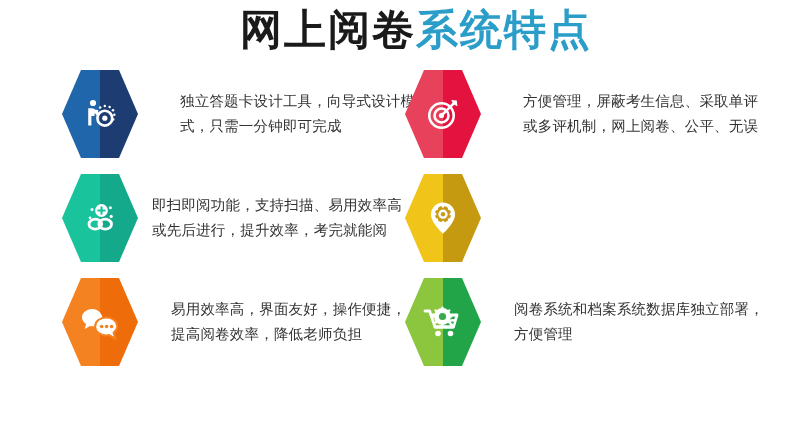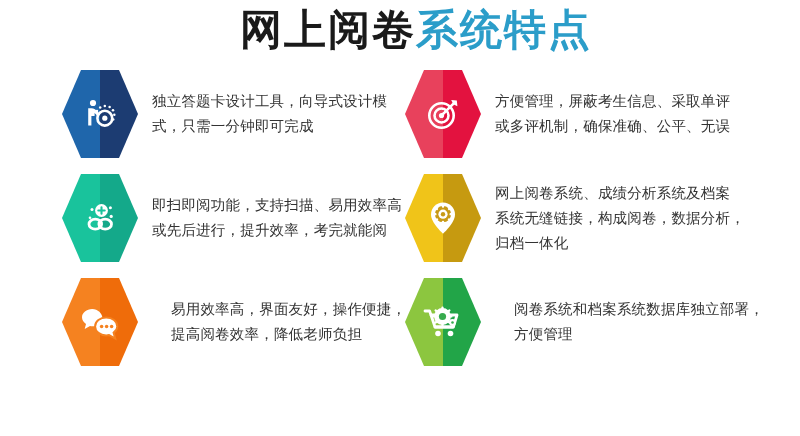--- a/index.html
+++ b/index.html
@@ -48,21 +48,21 @@
     width: 800px;
     height: 374px;
   }
   .item {
     position: absolute;
     display: flex;
     align-items: center;
   }
   .col-left  { left: 62px;  width: 330px; }
   .col-right { left: 405px; width: 380px; }
-  .row-1 { top: 4px;   height: 96px; }
+  .row-1 { top: 4px;   height: 96px; gap: 28px; }
   .row-2 { top: 108px; height: 96px; }
   .row-3 { top: 212px; height: 96px; gap: 19px; }
 
   
   .hex {
     position: relative;
     width: 76px;
     height: 88px;
     flex: 0 0 76px;
     clip-path: polygon(25% 0%, 75% 0%, 100% 50%, 75% 100%, 25% 100%, 0% 50%);
@@ -151,21 +151,21 @@
               <circle cx="18.5" cy="21.5" r="7.0"></circle>
             </g>
             <circle cx="18.5" cy="21.5" r="2.6" fill="#ffffff"></circle>
             <path d="M18.5 21.5 L31.5 8.6" stroke="#ffffff" stroke-width="2.6" stroke-linecap="round" fill="none"></path>
             <path d="M28.2 6.0 l5.6 0.6 0.6 5.6 -4.1-1.9z" fill="#ffffff"></path>
           </svg>
         </div>
       </div>
       <div class="desc">
         <span class="desc-line">方便管理，屏蔽考生信息、采取单评</span>
-        <span class="desc-line">或多评机制，确保准确、公平、无误</span>
+        <span class="desc-line">或多评机制，网上阅卷、公平、无误</span>
       </div>
     </div>
 
     <div class="item col-left row-2">
       <div class="hex">
         <div class="half-l" style="background:#19c39c"></div>
         <div class="half-r" style="background:#14a98a"></div>
         <div class="glyph">
           <svg width="40" height="40" viewBox="0 0 40 40">
             <g fill="#ffffff">
@@ -210,25 +210,20 @@
               <rect x="10.4" y="15.1" width="3.1" height="2.2" rx="0.9"></rect>
               <rect x="26.5" y="15.1" width="3.1" height="2.2" rx="0.9"></rect>
               <rect x="12.6" y="9.1" width="2.2" height="3.1" rx="0.9" transform="rotate(-45 13.7 10.7)"></rect>
               <rect x="25.2" y="9.1" width="2.2" height="3.1" rx="0.9" transform="rotate(45 26.3 10.7)"></rect>
               <rect x="12.6" y="20.2" width="2.2" height="3.1" rx="0.9" transform="rotate(45 13.7 21.8)"></rect>
               <rect x="25.2" y="20.2" width="2.2" height="3.1" rx="0.9" transform="rotate(-45 26.3 21.8)"></rect>
             </g>
             <circle cx="20" cy="16.2" r="2.2" fill="#c89a16"></circle>
           </svg>
         </div>
-      </div>
-      <div class="desc">
-        <span class="desc-line">网上阅卷系统、成绩分析系统及档案</span>
-        <span class="desc-line">系统无缝链接，构成阅卷，数据分析，</span>
-        <span class="desc-line">归档一体化</span>
       </div>
     </div>
 
     <div class="item col-left row-3">
       <div class="hex">
         <div class="half-l" style="background:#f58220"></div>
         <div class="half-r" style="background:#ef6c0a"></div>
         <div class="glyph">
           <svg width="42" height="40" viewBox="0 0 42 40">
             <path d="M13.2 7.0C7.6 7.0 3.0 10.7 3.0 15.3c0 2.7 1.6 5.1 4.0 6.6l-1.3 5.2 5.3-3.0c0.7 0.1 1.4 0.2 2.2 0.2 5.6 0 10.2-3.7 10.2-8.3S18.8 7.0 13.2 7.0z" fill="#ffffff"></path>

